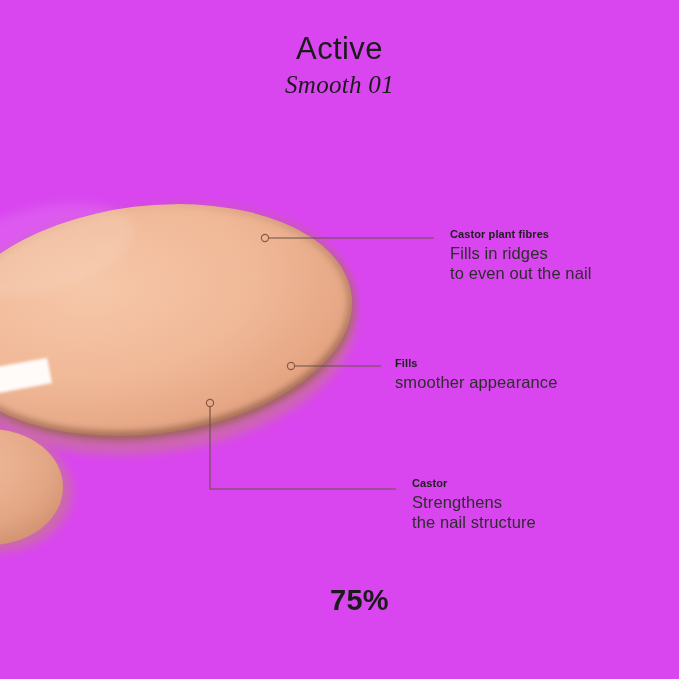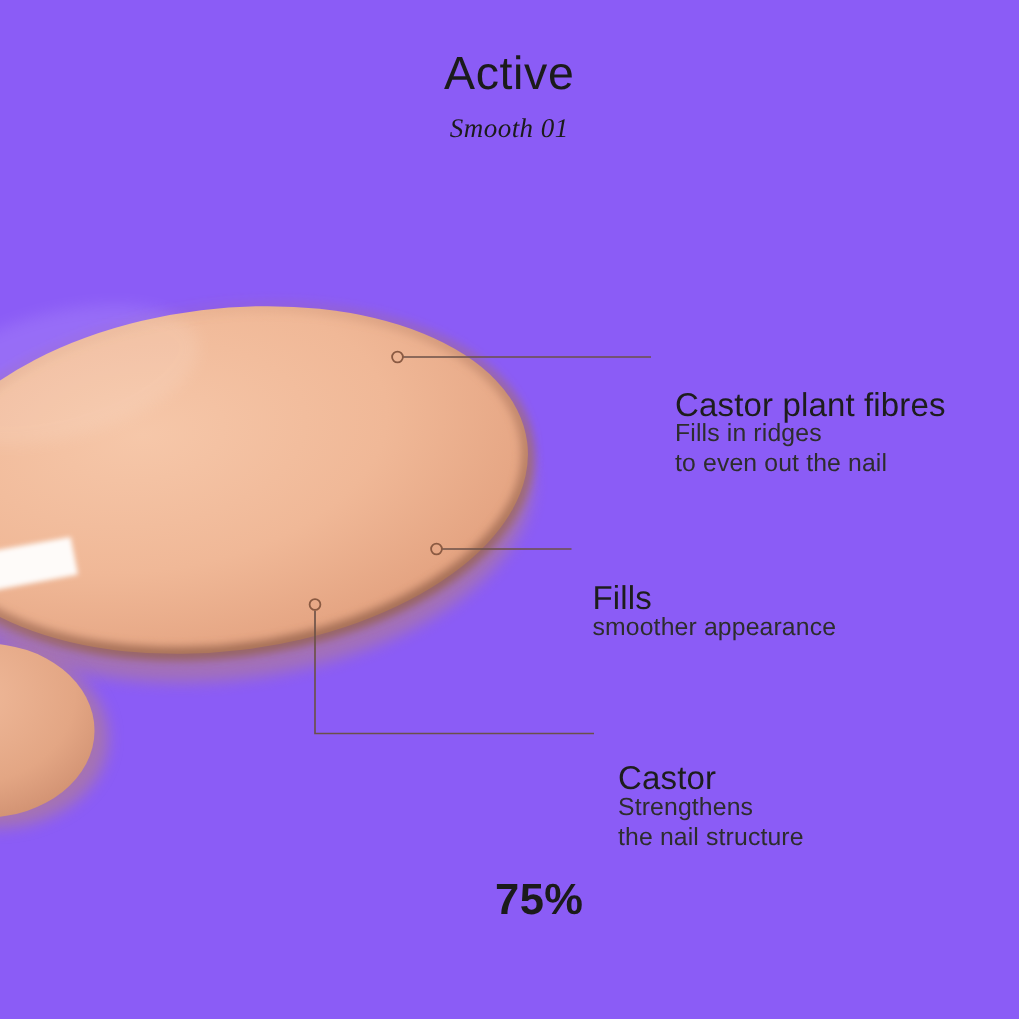--- a/index.html
+++ b/index.html
@@ -9,21 +9,21 @@
   body {
     width: 679px;
     height: 679px;
     overflow: hidden;
     font-family: "Liberation Sans", sans-serif;
   }
   #canvas {
     position: relative;
     width: 679px;
     height: 679px;
-    background: #8b5cf6;
+    background: #d946ef;
     overflow: hidden;
   }
 
   
   .header {
     position: absolute;
     left: 0;
     top: 30px;
     width: 679px;
     text-align: center;
@@ -32,21 +32,21 @@
     font-family: "Liberation Sans", sans-serif;
     font-size: 31px;
     font-weight: 400;
     letter-spacing: 0.4px;
     color: #1b1b1b;
     line-height: 38px;
   }
   .title-sub {
     font-family: "Liberation Serif", serif;
     font-style: italic;
-    font-size: 18px;
+    font-size: 25px;
     font-weight: 400;
     color: #1b1b1b;
     line-height: 34px;
     letter-spacing: 0.3px;
   }
 
   
   .blob-layer {
     position: absolute;
     left: 0;
@@ -61,26 +61,25 @@
     left: 0;
     top: 0;
     width: 679px;
     height: 679px;
   }
 
   .callout {
     position: absolute;
   }
   .callout .c-title {
-    font-size: 22px;
-    font-weight: 400;
+    font-size: 11px;
+    font-weight: 700;
     color: #1d1d1d;
     line-height: 20px;
     letter-spacing: 0.1px;
-    margin-top: 36px;
   }
   .callout .c-line {
     font-size: 16.5px;
     font-weight: 400;
     color: #2d2d2d;
     line-height: 19.5px;
     letter-spacing: 0.1px;
   }
 
   #callout-castor { left: 450px; top: 224px; }

